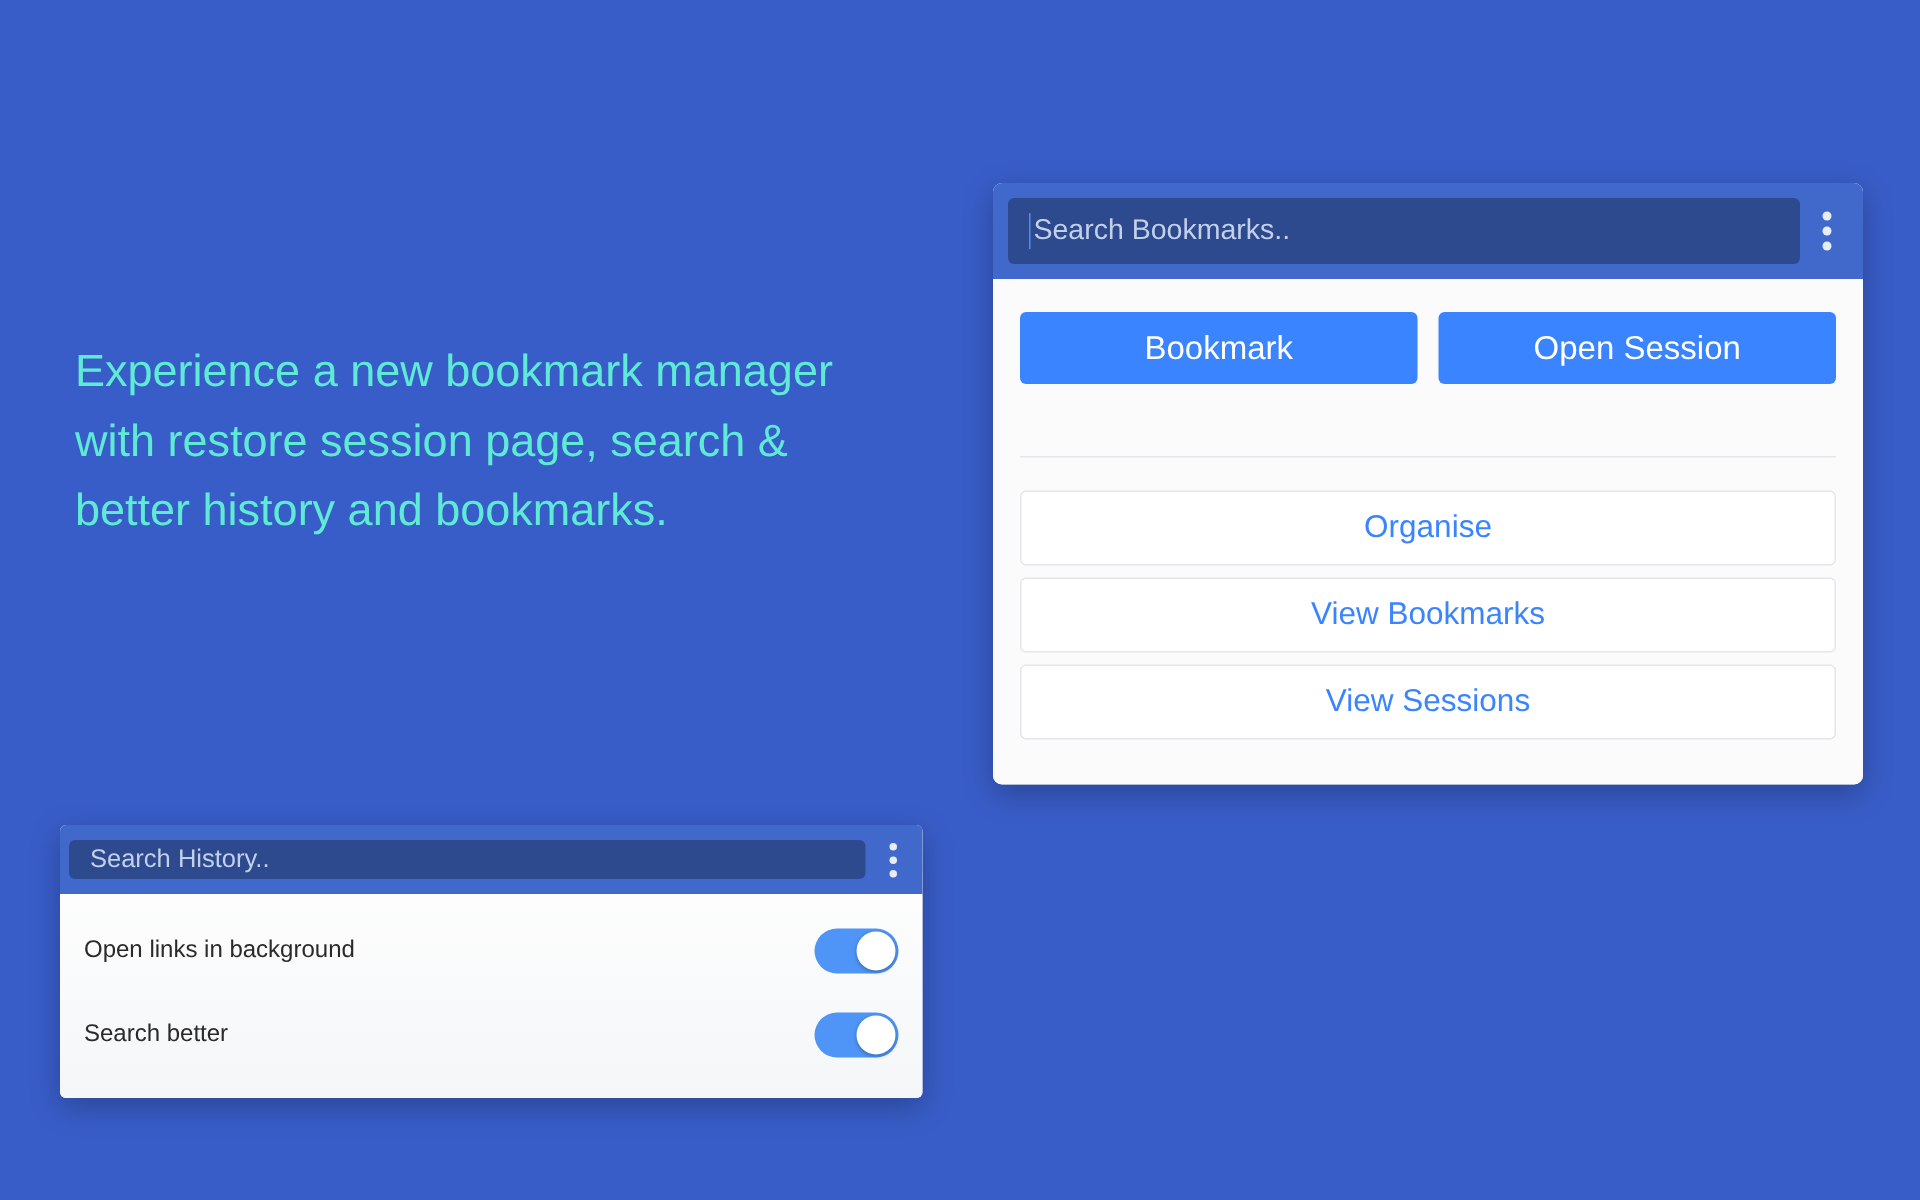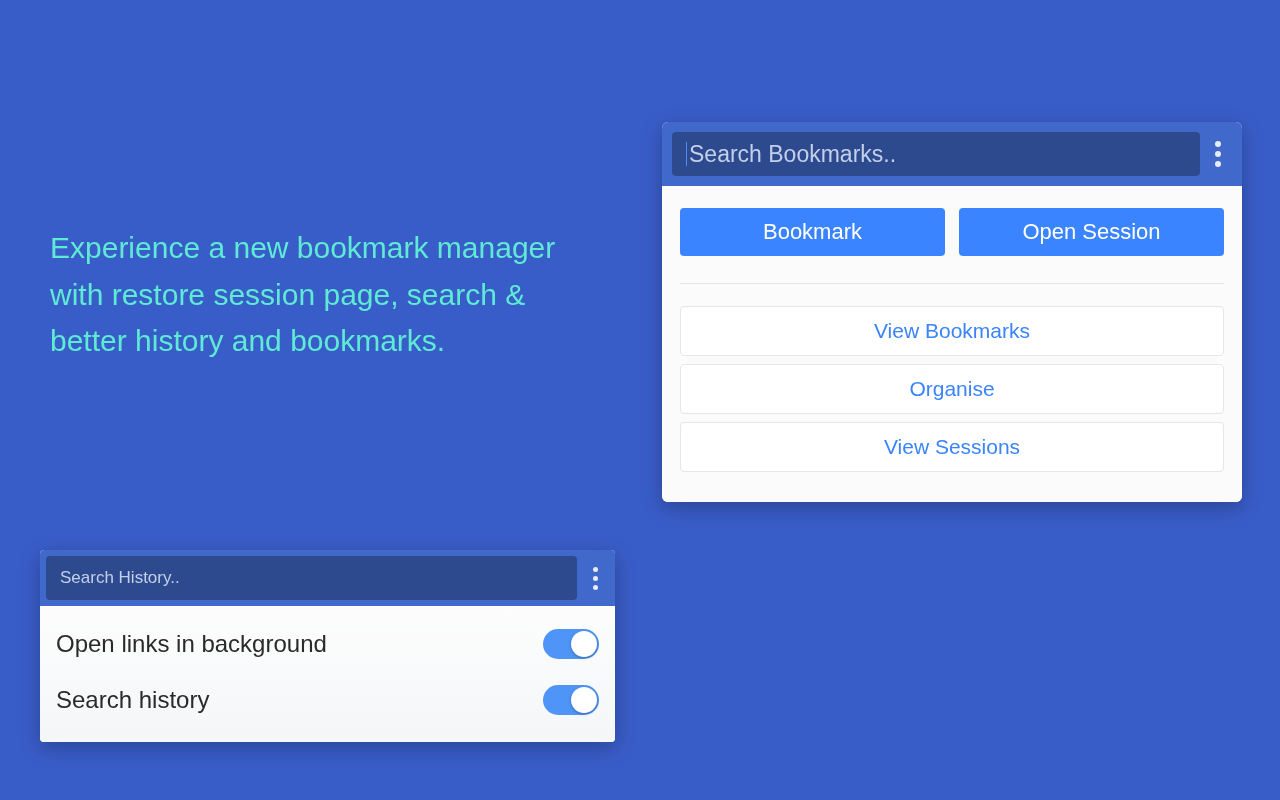--- a/index.html
+++ b/index.html
@@ -43,21 +43,21 @@
   }
   .search-box {
     flex: 1;
     background: #2e4a8f;
     border-radius: 4px;
     height: 44px;
     display: flex;
     align-items: center;
     padding: 0 14px;
     color: #c3d0ea;
-    font-size: 23px;
+    font-size: 19px;
   }
   .search-box .caret {
     width: 1px;
     height: 24px;
     background: #4a8cff;
     margin-right: 2px;
   }
   .kebab {
     width: 28px;
     height: 44px;
@@ -76,21 +76,21 @@
     background: #e8ecf7;
   }
 
   .panel-body {
     background: #fbfbfb;
     padding: 22px 18px 18px;
   }
   .btn-row {
     display: flex;
     gap: 14px;
-    margin-bottom: 27px;
+    margin-bottom: 48px;
   }
   .btn-primary {
     flex: 1;
     background: #3a84ff;
     color: #fff;
     font-size: 22px;
     font-weight: 300;
     height: 48px;
     border: none;
     border-radius: 4px;
@@ -129,40 +129,40 @@
     width: 575px;
     box-shadow: 0 6px 20px rgba(0,0,0,0.25);
     border-radius: 4px;
     overflow: hidden;
     background: #fff;
   }
   .panel-history .panel-header {
     padding: 6px 6px;
   }
   .panel-history .search-box {
-    height: 44px;
+    height: 26px;
     font-size: 17px;
   }
   .panel-history .kebab {
     height: 34px;
   }
   .panel-history .kebab span {
     width: 5px; height: 5px;
   }
   .settings-list {
     background: linear-gradient(to bottom, #fdfdfd, #f4f6f8);
     padding: 10px 16px 14px;
   }
   .setting-row {
     display: flex;
     align-items: center;
     justify-content: space-between;
     height: 56px;
     color: #2a2a2a;
-    font-size: 24px;
+    font-size: 16px;
     font-weight: 300;
   }
   .toggle {
     position: relative;
     width: 56px;
     height: 30px;
     background: #4f95f7;
     border-radius: 999px;
     cursor: pointer;
   }
@@ -193,22 +193,22 @@
         <span></span>
         <span></span>
     </div>
   </div>
   <div class="panel-body">
     <div class="btn-row">
       <button class="btn-primary">Bookmark</button>
       <button class="btn-primary">Open Session</button>
     </div>
     <div class="divider"></div>
+    <button class="list-btn">Organise</button>
     <button class="list-btn">View Bookmarks</button>
-    <button class="list-btn">Organise</button>
     <button class="list-btn">View Sessions</button>
   </div>
 </div>
 
 <div class="panel-history">
   <div class="panel-header">
     <div class="search-box">
       <span>Search History..</span>
     </div>
     <div class="kebab">
@@ -218,19 +218,19 @@
     </div>
   </div>
   <div class="settings-list">
     <div class="setting-row">
       <span>Open links in background</span>
       <div class="toggle">
         <div class="knob"></div>
       </div>
     </div>
     <div class="setting-row">
-      <span>Search history</span>
+      <span>Search better</span>
       <div class="toggle">
         <div class="knob"></div>
       </div>
     </div>
   </div>
 </div>
 
 </body></html>

